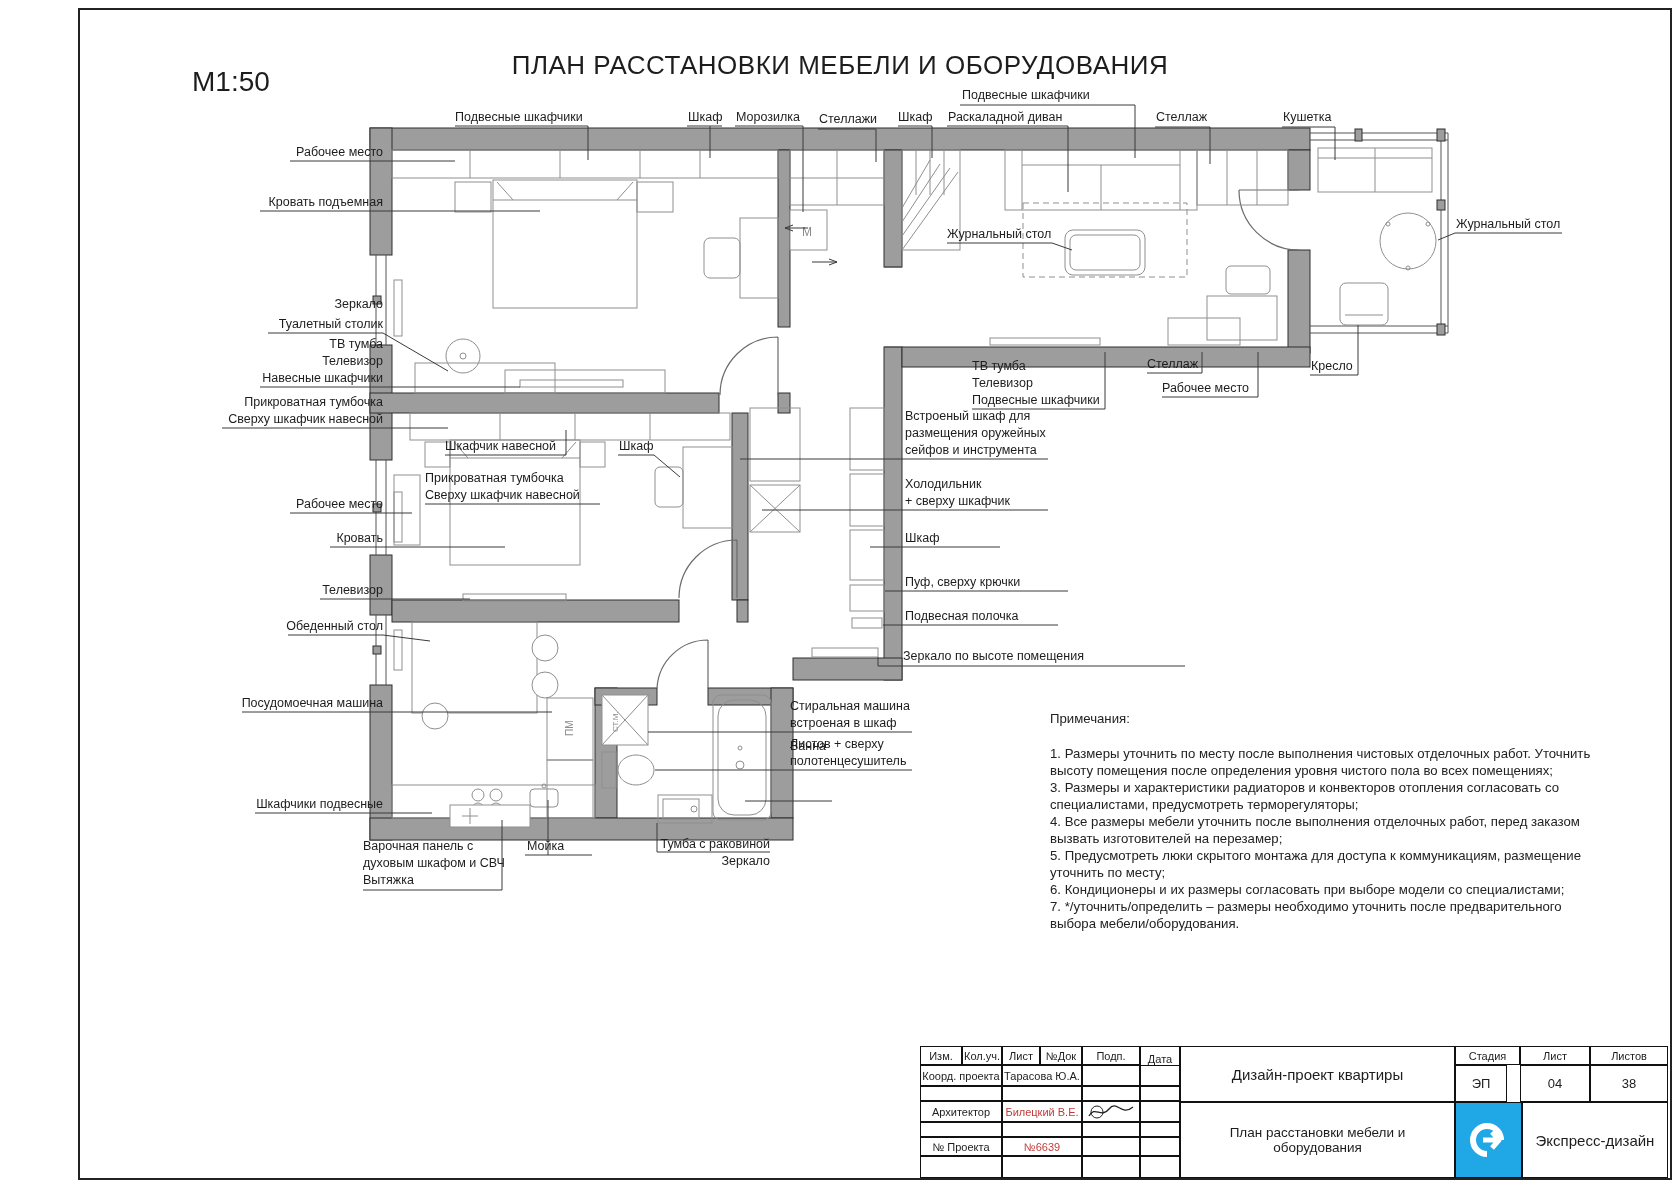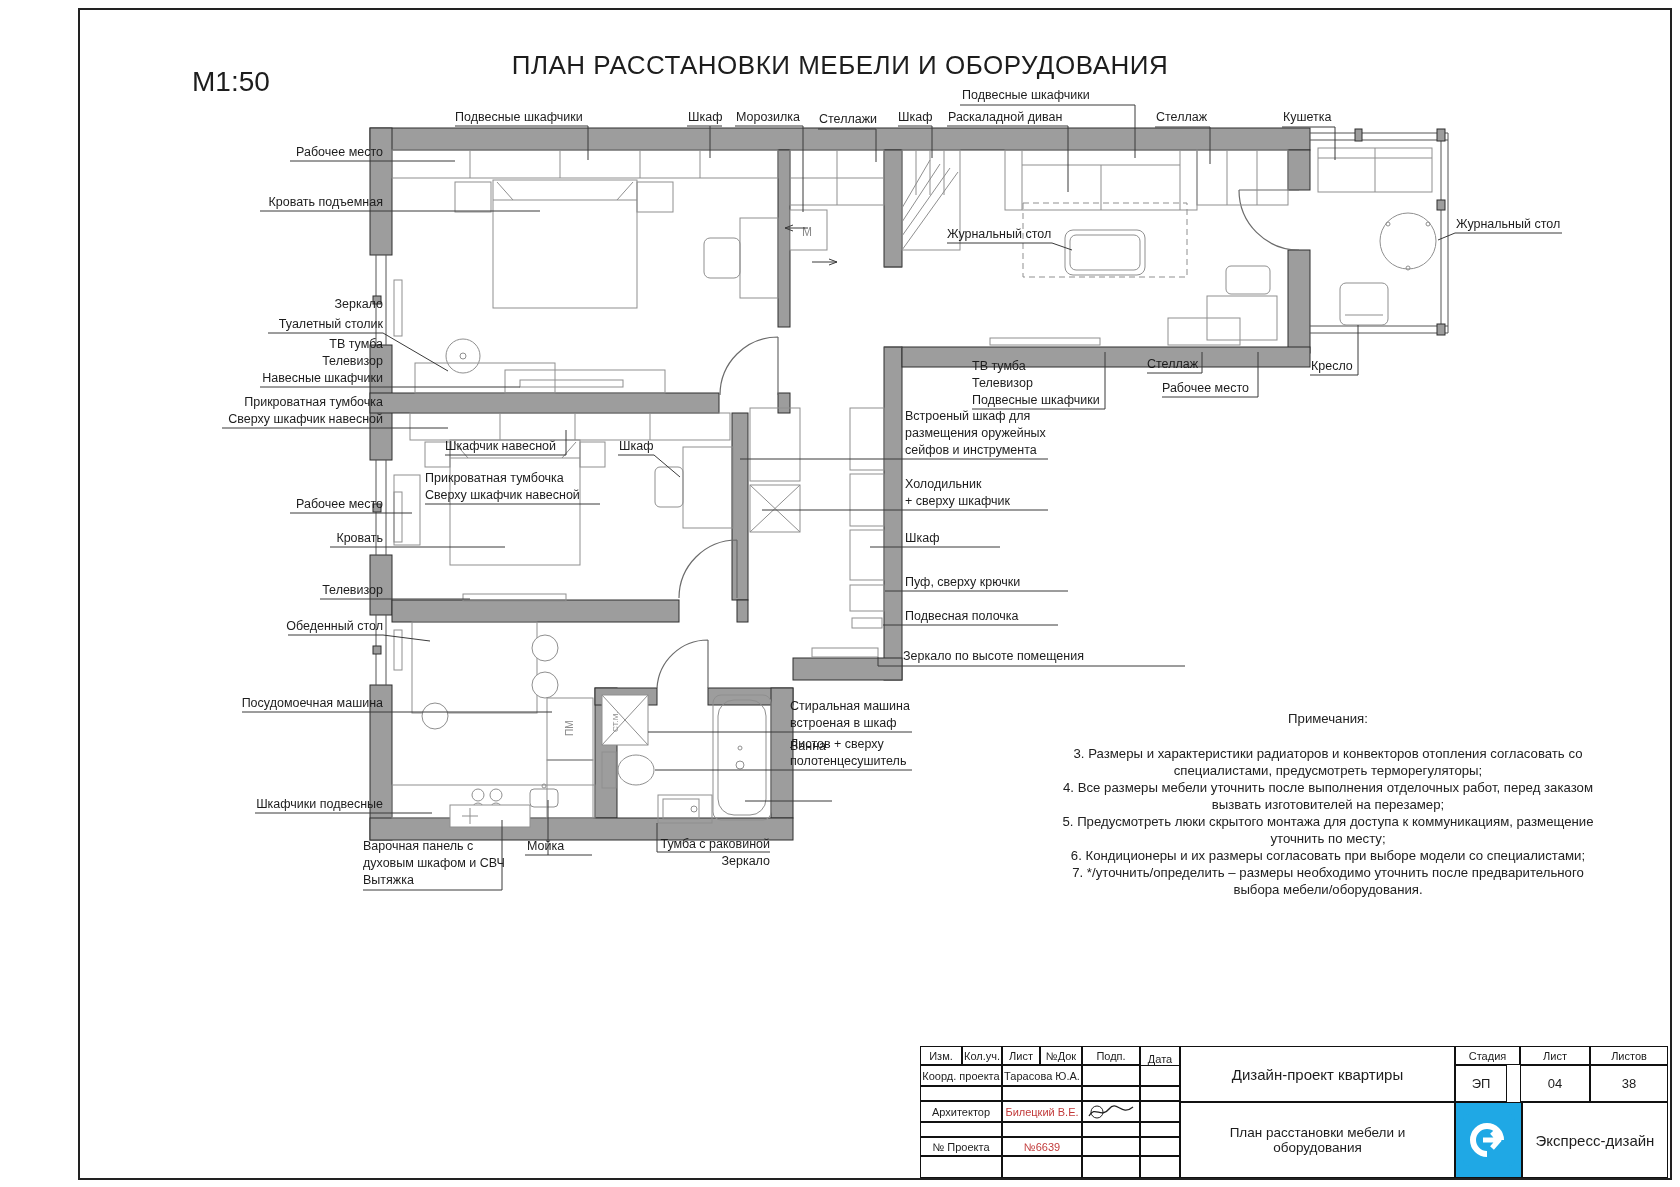--- a/index.html
+++ b/index.html
@@ -4,21 +4,21 @@
 <style>
   html,body{margin:0;padding:0;background:#fff;}
   #sheet{position:relative;width:1680px;height:1187px;background:#fff;overflow:hidden;
          font-family:"Liberation Sans",sans-serif;color:#1d1d1d;}
   #frame{position:absolute;left:78px;top:8px;width:1590px;height:1168px;border:2px solid #222;}
   #plansvg{position:absolute;left:0;top:0;width:1680px;height:1187px;}
   .hdr-scale{position:absolute;left:192px;top:50px;font-size:28px;margin-top:16px;}
   .hdr-title{position:absolute;left:500px;top:50px;width:680px;text-align:center;font-size:26px;letter-spacing:.5px;}
   .lbl{position:absolute;font-size:12.5px;line-height:15px;white-space:nowrap;color:#1d1d1d;}
   .ra{text-align:right;}
-  .notes{position:absolute;left:1050px;top:710px;width:556px;font-size:13.2px;line-height:17px;color:#222;text-align:center;}
+  .notes{position:absolute;left:1050px;top:710px;width:556px;font-size:13.2px;line-height:17px;color:#222;}
   .notes .nt{margin-bottom:18px;}
   
   .tb{position:absolute;font-size:11px;}
   .cell{position:absolute;border:1.4px solid #111;display:flex;align-items:center;justify-content:center;
         text-align:center;box-sizing:border-box;background:#fff;overflow:hidden;}
   .cell.red{color:#c23b3b;}
   .logo{background:#1fa8e5;}
   
   .w{fill:#9d9d9d;stroke:#2e2e2e;stroke-width:1;}
   .f{fill:none;stroke:#8f8f8f;stroke-width:1;}
@@ -302,20 +302,21 @@
   <div class="lbl" style="left:790px;top:739px">Ванна</div>
   <div class="lbl" style="left:363px;top:839px">Варочная панель с</div>
   <div class="lbl" style="left:363px;top:856px">духовым шкафом и СВЧ</div>
   <div class="lbl" style="left:363px;top:873px">Вытяжка</div>
   <div class="lbl" style="left:527px;top:839px">Мойка</div>
   <div class="lbl ra" style="right:910px;top:837px">Тумба с раковиной</div>
   <div class="lbl ra" style="right:910px;top:854px">Зеркало</div>
 
   <div class="notes">
     <div class="nt">Примечания:</div>
+    <div>1. Размеры уточнить по месту после выполнения чистовых отделочных работ. Уточнить высоту помещения после определения уровня чистого пола во всех помещениях;</div>
     <div>3. Размеры и характеристики радиаторов и конвекторов отопления согласовать со специалистами, предусмотреть терморегуляторы;</div>
     <div>4. Все размеры мебели уточнить после выполнения отделочных работ, перед заказом вызвать изготовителей на перезамер;</div>
     <div>5. Предусмотреть люки скрытого монтажа для доступа к коммуникациям, размещение уточнить по месту;</div>
     <div>6. Кондиционеры и их размеры согласовать при выборе модели со специалистами;</div>
     <div>7.  */уточнить/определить – размеры необходимо уточнить после предварительного выбора мебели/оборудования.</div>
   </div>
 
   <div class="tb">
 
     <div class="cell" style="left:920px;top:1046px;width:42px;height:19px">Изм.</div>

